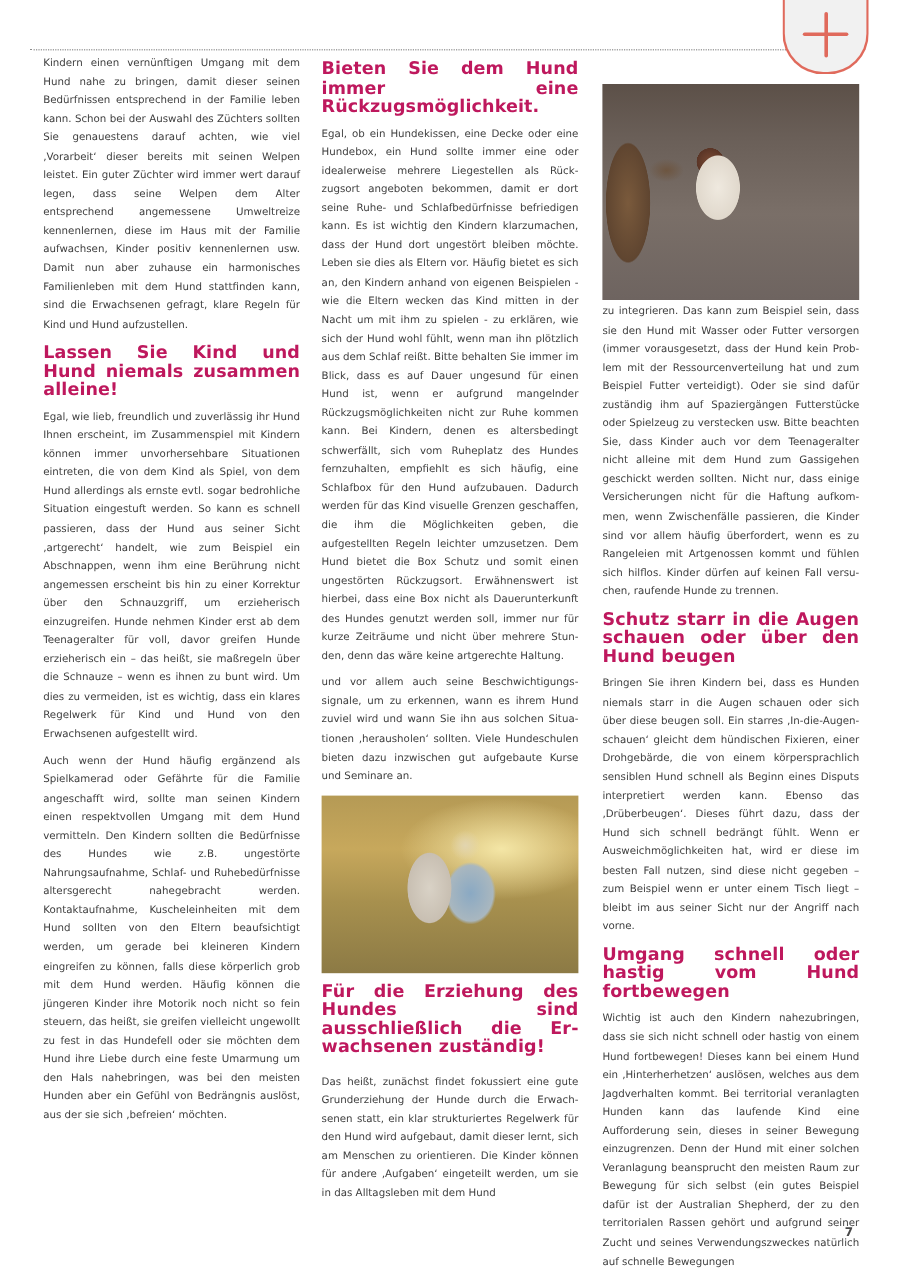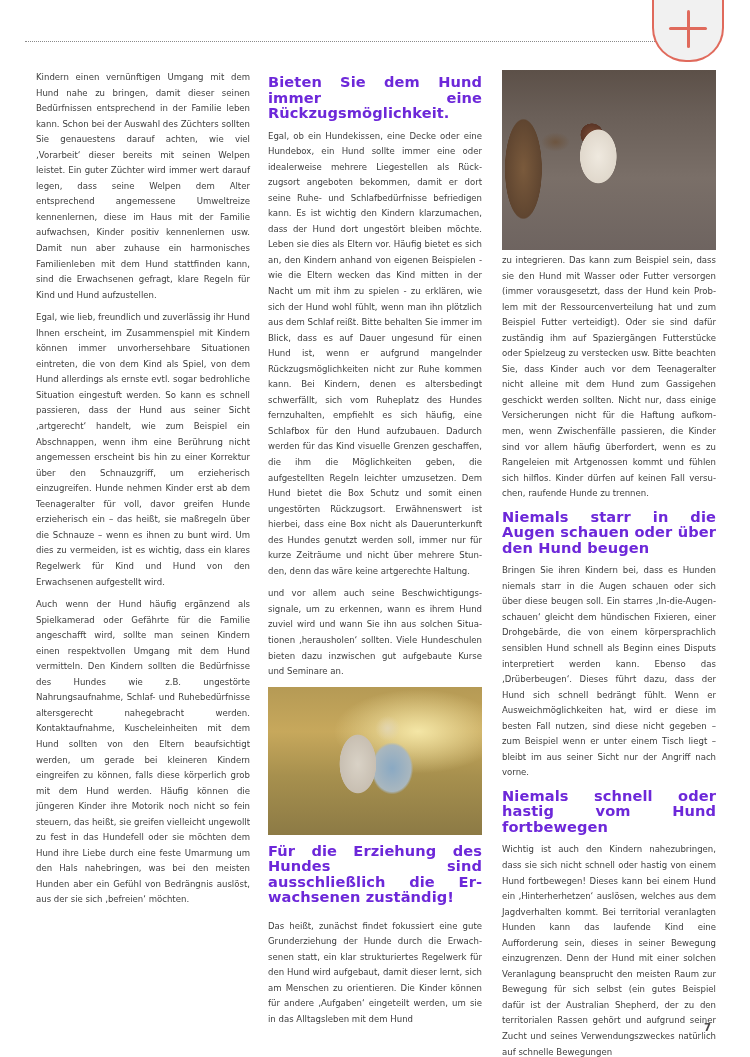--- a/index.html
+++ b/index.html
@@ -7,28 +7,28 @@
          font-family: "DejaVu Sans", sans-serif; color: #3a3a3a; }
   .rule { position: absolute; left: 25px; top: 41px; width: 632px; height: 0;
           border-top: 1px dotted #8a8a8a; }
   .badge { position: absolute; left: 652px; top: -2px; width: 68px; height: 62px;
            background: #f1f1f1; border: 2px solid #e06a5c; border-top: none;
            border-radius: 0 0 34px 34px / 0 0 34px 34px;
            border-top-left-radius: 0; border-bottom-left-radius: 34px;
            border-top-right-radius: 0; }
   .badge .plus-h { position: absolute; left: 15px; top: 29px; width: 38px; height: 3px; background: #e06a5c; border-radius: 2px; }
   .badge .plus-v { position: absolute; left: 32.5px; top: 12px; width: 3px; height: 38px; background: #e06a5c; border-radius: 2px; }
-  .col { position: absolute; top: 70px; }
+  .col { position: absolute; top: 46px; }
   .col1 { left: 36px; width: 214px; }
   .col2 { left: 268px; width: 214px; }
   .col3 { left: 502px; width: 214px; }
   p { margin: 0 0 7px 0; font-size: 8.55px; line-height: 15.55px; text-align: justify;
       hyphens: manual; color: #3d3d3d; }
   h2 { margin: 4px 0 8px 0; font-size: 14.6px; line-height: 15.5px; font-weight: bold;
-       color: #6d28d9; text-align: justify; letter-spacing: 0.1px; }
+       color: #be185d; text-align: justify; letter-spacing: 0.1px; }
   .photo { display: block; width: 214px; margin: 0 0 2px 0; }
   .photo1 { height: 180px; margin-top: 6px; margin-bottom: 3px;
     background:
       radial-gradient(ellipse 30px 44px at 45% 48%, #efe9df 0%, #e0d8cc 60%, rgba(0,0,0,0) 62%),
       radial-gradient(ellipse 16px 16px at 42% 36%, #7a4b35 0%, #5a3526 70%, rgba(0,0,0,0) 72%),
       radial-gradient(ellipse 26px 70px at 10% 55%, #7a5a3c 0%, #5f4530 70%, rgba(0,0,0,0) 72%),
       radial-gradient(ellipse 18px 12px at 25% 40%, #6d5540 0%, rgba(0,0,0,0) 80%),
       linear-gradient(180deg, #5c5048 0%, #6a5f58 25%, #7a6f68 60%, #6e6460 100%); }
   .photo2 { height: 148px; margin-top: 4px; margin-bottom: 8px;
     background:
@@ -43,35 +43,36 @@
 <body>
 
 <div class="rule"></div>
 <div class="badge">
   <span class="plus-h"></span>
   <span class="plus-v"></span>
 </div>
 
 <div class="col col1">
   <p>Kindern einen vernünftigen Umgang mit dem Hund nahe zu bringen, damit dieser seinen Bedürfnissen entsprechend in der Familie leben kann. Schon bei der Auswahl des Züchters sollten Sie genauestens darauf achten, wie viel ‚Vorarbeit‘ dieser bereits mit seinen Welpen leistet. Ein guter Züchter wird immer wert darauf legen, dass seine Welpen dem Alter entsprechend angemessene Umweltreize kennenlernen, diese im Haus mit der Familie aufwachsen, Kinder positiv kennenlernen usw. Damit nun aber zuhause ein harmonisches Familienleben mit dem Hund stattfinden kann, sind die Erwachsenen gefragt, klare Regeln für Kind und Hund aufzustellen.</p>
+  <h2>Lassen Sie Kind und Hund niemals zusammen alleine!</h2>
   <p>Egal, wie lieb, freundlich und zuverlässig ihr Hund Ihnen erscheint, im Zusammenspiel mit Kindern können immer unvorhersehbare Situ­ationen eintreten, die von dem Kind als Spiel, von dem Hund allerdings als ernste evtl. so­gar bedrohliche Situation eingestuft werden. So kann es schnell passieren, dass der Hund aus seiner Sicht ‚artgerecht‘ handelt, wie zum Beispiel ein Abschnappen, wenn ihm eine Be­rührung nicht angemessen erscheint bis hin zu einer Korrektur über den Schnauzgriff, um erzieherisch einzugreifen. Hunde nehmen Kin­der erst ab dem Teenageralter für voll, davor greifen Hunde erzieherisch ein – das heißt, sie maßregeln über die Schnauze – wenn es ih­nen zu bunt wird. Um dies zu vermeiden, ist es wichtig, dass ein klares Regelwerk für Kind und Hund von den Erwachsenen aufgestellt wird.</p>
   <p>Auch wenn der Hund häufig ergänzend als Spielkamerad oder Gefährte für die Familie angeschafft wird, sollte man seinen Kindern einen respektvollen Umgang mit dem Hund vermitteln. Den Kindern sollten die Bedürfnisse des Hundes wie z.B. ungestörte Nahrungsaufnahme, Schlaf- und Ruhebedürfnisse altersgerecht nahegebracht werden. Kontaktaufnahme, Kuscheleinheiten mit dem Hund sollten von den Eltern beaufsichtigt werden, um gerade bei kleineren Kindern eingreifen zu können, falls diese körperlich grob mit dem Hund werden. Häufig können die jüngeren Kinder ihre Motorik noch nicht so fein steuern, das heißt, sie greifen vielleicht ungewollt zu fest in das Hundefell oder sie möchten dem Hund ihre Liebe durch eine feste Umarmung um den Hals nahebringen, was bei den meisten Hunden aber ein Gefühl von Bedrängnis auslöst, aus der sie sich ‚befreien‘ möchten.</p>
 </div>
 
 <div class="col col2">
   <h2>Bieten Sie dem Hund immer eine Rückzugsmöglichkeit.</h2>
   <p>Egal, ob ein Hundekissen, eine Decke oder ei­ne Hundebox, ein Hund sollte immer eine oder idealerweise mehrere Liegestellen als Rück­zugsort angeboten bekommen, damit er dort seine Ruhe- und Schlafbedürfnisse befriedigen kann. Es ist wichtig den Kindern klarzumachen, dass der Hund dort ungestört bleiben möchte. Leben sie dies als Eltern vor. Häufig bietet es sich an, den Kindern anhand von eigenen Bei­spielen - wie die Eltern wecken das Kind mitten in der Nacht um mit ihm zu spielen - zu erklä­ren, wie sich der Hund wohl fühlt, wenn man ihn plötzlich aus dem Schlaf reißt. Bitte behal­ten Sie immer im Blick, dass es auf Dauer un­gesund für einen Hund ist, wenn er aufgrund mangelnder Rückzugsmöglichkeiten nicht zur Ruhe kommen kann. Bei Kindern, denen es al­tersbedingt schwerfällt, sich vom Ruheplatz des Hundes fernzuhalten, empfiehlt es sich häufig, eine Schlafbox für den Hund aufzubauen. Da­durch werden für das Kind visuelle Grenzen ge­schaffen, die ihm die Möglichkeiten geben, die aufgestellten Regeln leichter umzusetzen. Dem Hund bietet die Box Schutz und somit einen ungestörten Rückzugsort. Erwähnenswert ist hierbei, dass eine Box nicht als Dauerunterkunft des Hundes genutzt werden soll, immer nur für kurze Zeiträume und nicht über mehrere Stun­den, denn das wäre keine artgerechte Haltung.</p>
   <p>und vor allem auch seine Beschwichtigungs­signale, um zu erkennen, wann es ihrem Hund zuviel wird und wann Sie ihn aus solchen Situa­tionen ‚herausholen‘ sollten. Viele Hundeschu­len bieten dazu inzwischen gut aufgebaute Kurse und Seminare an.</p>
   <div class="photo photo2" title="Girl hugging a small white dog in a sunlit grassy field"></div>
   <h2 style="margin-bottom:14px;">Für die Erziehung des Hun­des sind ausschließlich die Er­wachsenen zuständig!</h2>
   <p>Das heißt, zunächst findet fokussiert eine gute Grunderziehung der Hunde durch die Erwach­senen statt, ein klar strukturiertes Regelwerk für den Hund wird aufgebaut, damit dieser lernt, sich am Menschen zu orientieren. Die Kinder können für andere ‚Aufgaben‘ eingeteilt wer­den, um sie in das Alltagsleben mit dem Hund</p>
 </div>
 
 <div class="col col3" style="top:64px;">
   <div class="photo photo1" title="Toddler crouching face to face with a brown dog on a street"></div>
   <p>zu integrieren. Das kann zum Beispiel sein, dass sie den Hund mit Wasser oder Futter versorgen (immer vorausgesetzt, dass der Hund kein Prob­lem mit der Ressourcenverteilung hat und zum Beispiel Futter verteidigt). Oder sie sind dafür zuständig ihm auf Spaziergängen Futterstücke oder Spielzeug zu verstecken usw. Bitte beach­ten Sie, dass Kinder auch vor dem Teenageral­ter nicht alleine mit dem Hund zum Gassigehen geschickt werden sollten. Nicht nur, dass einige Versicherungen nicht für die Haftung aufkom­men, wenn Zwischenfälle passieren, die Kinder sind vor allem häufig überfordert, wenn es zu Rangeleien mit Artgenossen kommt und fühlen sich hilflos. Kinder dürfen auf keinen Fall versu­chen, raufende Hunde zu trennen.</p>
-  <h2>Niemals starr in die Augen schauen oder über den Hund beugen</h2>
+  <h2>Schutz starr in die Augen schauen oder über den Hund beugen</h2>
   <p>Bringen Sie ihren Kindern bei, dass es Hunden niemals starr in die Augen schauen oder sich über diese beugen soll. Ein starres ‚In-die-Au­gen-schauen‘ gleicht dem hündischen Fixieren, einer Drohgebärde, die von einem körper­sprachlich sensiblen Hund schnell als Beginn eines Disputs interpretiert werden kann. Eben­so das ‚Drüberbeugen‘. Dieses führt dazu, dass der Hund sich schnell bedrängt fühlt. Wenn er Ausweichmöglichkeiten hat, wird er diese im besten Fall nutzen, sind diese nicht gege­ben –zum Beispiel wenn er unter einem Tisch liegt – bleibt im aus seiner Sicht nur der Angriff nach vorne.</p>
-  <h2>Niemals schnell oder hastig vom Hund fortbewegen</h2>
+  <h2>Umgang schnell oder hastig vom Hund fortbewegen</h2>
   <p>Wichtig ist auch den Kindern nahezubringen, dass sie sich nicht schnell oder hastig von einem Hund fortbewegen! Dieses kann bei einem Hund ein ‚Hinterherhetzen‘ auslösen, welches aus dem Jagdverhalten kommt. Bei territorial veranlagten Hunden kann das laufende Kind eine Aufforderung sein, dieses in seiner Bewe­gung einzugrenzen. Denn der Hund mit einer solchen Veranlagung beansprucht den meisten Raum zur Bewegung für sich selbst (ein gutes Beispiel dafür ist der Australian Shepherd, der zu den territorialen Rassen gehört und auf­grund seiner Zucht und seines Verwendungs­zweckes natürlich auf schnelle Bewegungen</p>
 </div>
 
 <div class="pagenum">7</div>
 
 </body></html>

